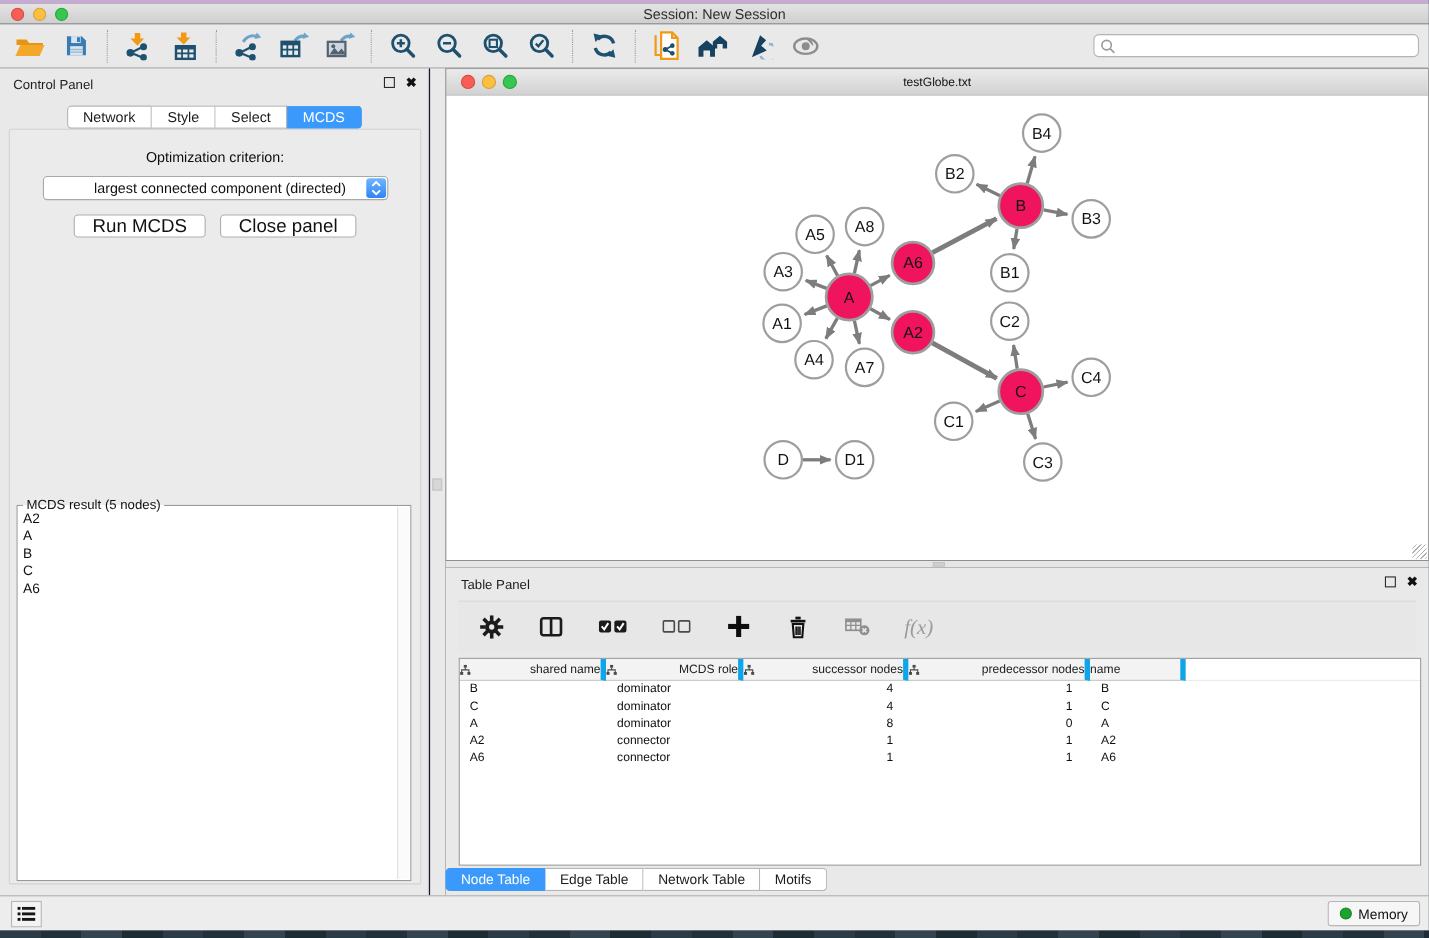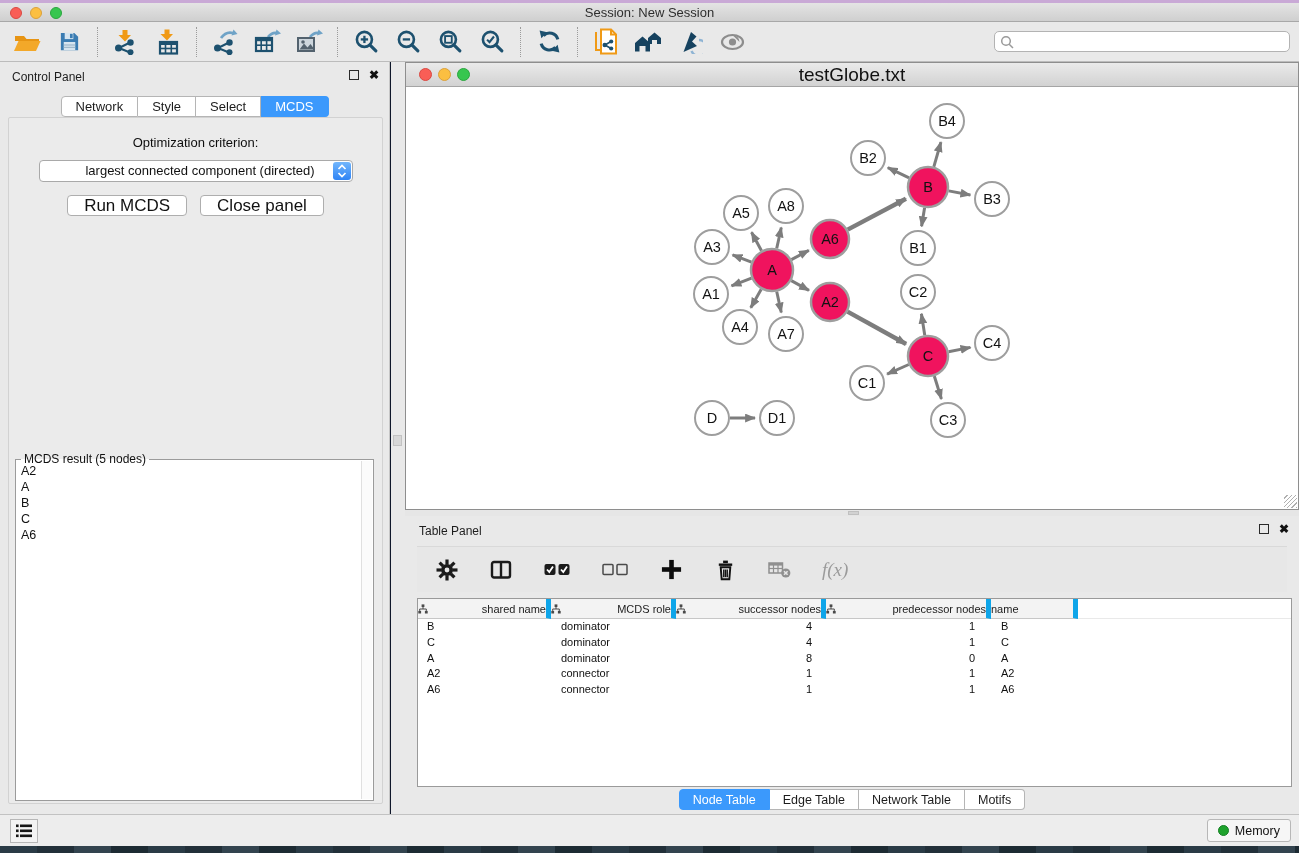--- a/index.html
+++ b/index.html
@@ -70,21 +70,21 @@
   
   .v-divider { position:absolute; left:391px; top:62px; width:14px; bottom:39px; background:#e9e9e9; }
   .v-handle { position:absolute; left:2px; top:373px; width:9px; height:11px; background:#d7d7d7; border:1px solid #c2c2c2; }
 
   
   .network-window { position:absolute; left:405px; top:62px; width:894px; height:448px; background:#fff;
     border:1px solid #8e8e8e; }
   .nw-titlebar { position:relative; height:24px; background:linear-gradient(#eaeaea,#d2d2d2); border-bottom:1px solid #a5a5a5; }
   .nw-traffic { position:absolute; top:5px; left:13px; display:flex; gap:6px; }
   .nw-light { width:13px; height:13px; border-radius:50%; }
-  .nw-title { text-align:center; font-size:19px; line-height:24px; color:#111; }
+  .nw-title { text-align:center; font-size:11px; line-height:24px; color:#111; }
   .nw-canvas { position:absolute; top:24px; left:0; right:0; bottom:0; background:#fff; overflow:hidden; }
   .resize-grip { position:absolute; right:1px; bottom:1px; width:13px; height:13px;
     background:repeating-linear-gradient(135deg,transparent 0 2px,#b0b0b0 2px 3px); }
 
   
   .h-divider { position:absolute; left:405px; right:0; top:510px; height:6px; background:#e6e6e6; }
   .h-handle { position:absolute; left:443px; top:1px; width:11px; height:4px; background:#d2d2d2; border:1px solid #c0c0c0; }
 
   
   .table-panel { position:absolute; left:405px; top:516px; right:0; bottom:39px; background:#e9e9e9; }
@@ -98,21 +98,21 @@
   .th { background:#f3f3f3; border-right:5px solid #0ea5e9; border-bottom:1px solid #c7c7c7;
     display:flex; align-items:center; justify-content:space-between; gap:5px; }
   .thead .fill { flex:1; border-bottom:1px solid #e9e9e9; background:#fff; }
   .tr { display:flex; height:15.8px; }
   .td { font-size:11px; line-height:15.8px; color:#101010; overflow:hidden; white-space:nowrap; }
   .c0 { width:133px; } .c1 { width:125px; } .c2 { width:150px; } .c3 { width:165px; } .c4 { width:87px; }
   .td.c0 { padding-left:9px; } .td.c1 { padding-left:10px; }
   .td.c2 { text-align:right; padding-right:14px; } .td.c3 { text-align:right; padding-right:16px; }
   .td.c4 { padding-left:10px; }
 
-  .tp-tabs { position:absolute; bottom:4px; left:0; right:0; display:flex; justify-content:center; }
+  .tp-tabs { position:absolute; bottom:4px; left:0; right:0; display:flex; }
   .tp-tabs .seg { font-size:12.5px; height:21px; line-height:20px; padding:0 13px; }
 
   
   .statusbar { position:absolute; left:0; right:0; top:814px; height:32px; background:#ededed; border-top:1px solid #c2c2c2; }
   .list-btn { position:absolute; left:10px; top:4px; width:28px; height:24px; background:#f3f3f3;
     border:1px solid #b7b7b7; display:flex; align-items:center; justify-content:center; }
   .memory-btn { position:absolute; right:8px; top:4px; height:23px; padding:0 10px 0 10px; background:#f6f6f6;
     border:1px solid #b7b7b7; border-radius:3px; display:flex; align-items:center; gap:6px; font-size:12.5px; color:#111; }
   .mem-dot { width:11px; height:11px; border-radius:50%; background:#1ea32d; border:1px solid #158024; }
 </style>

